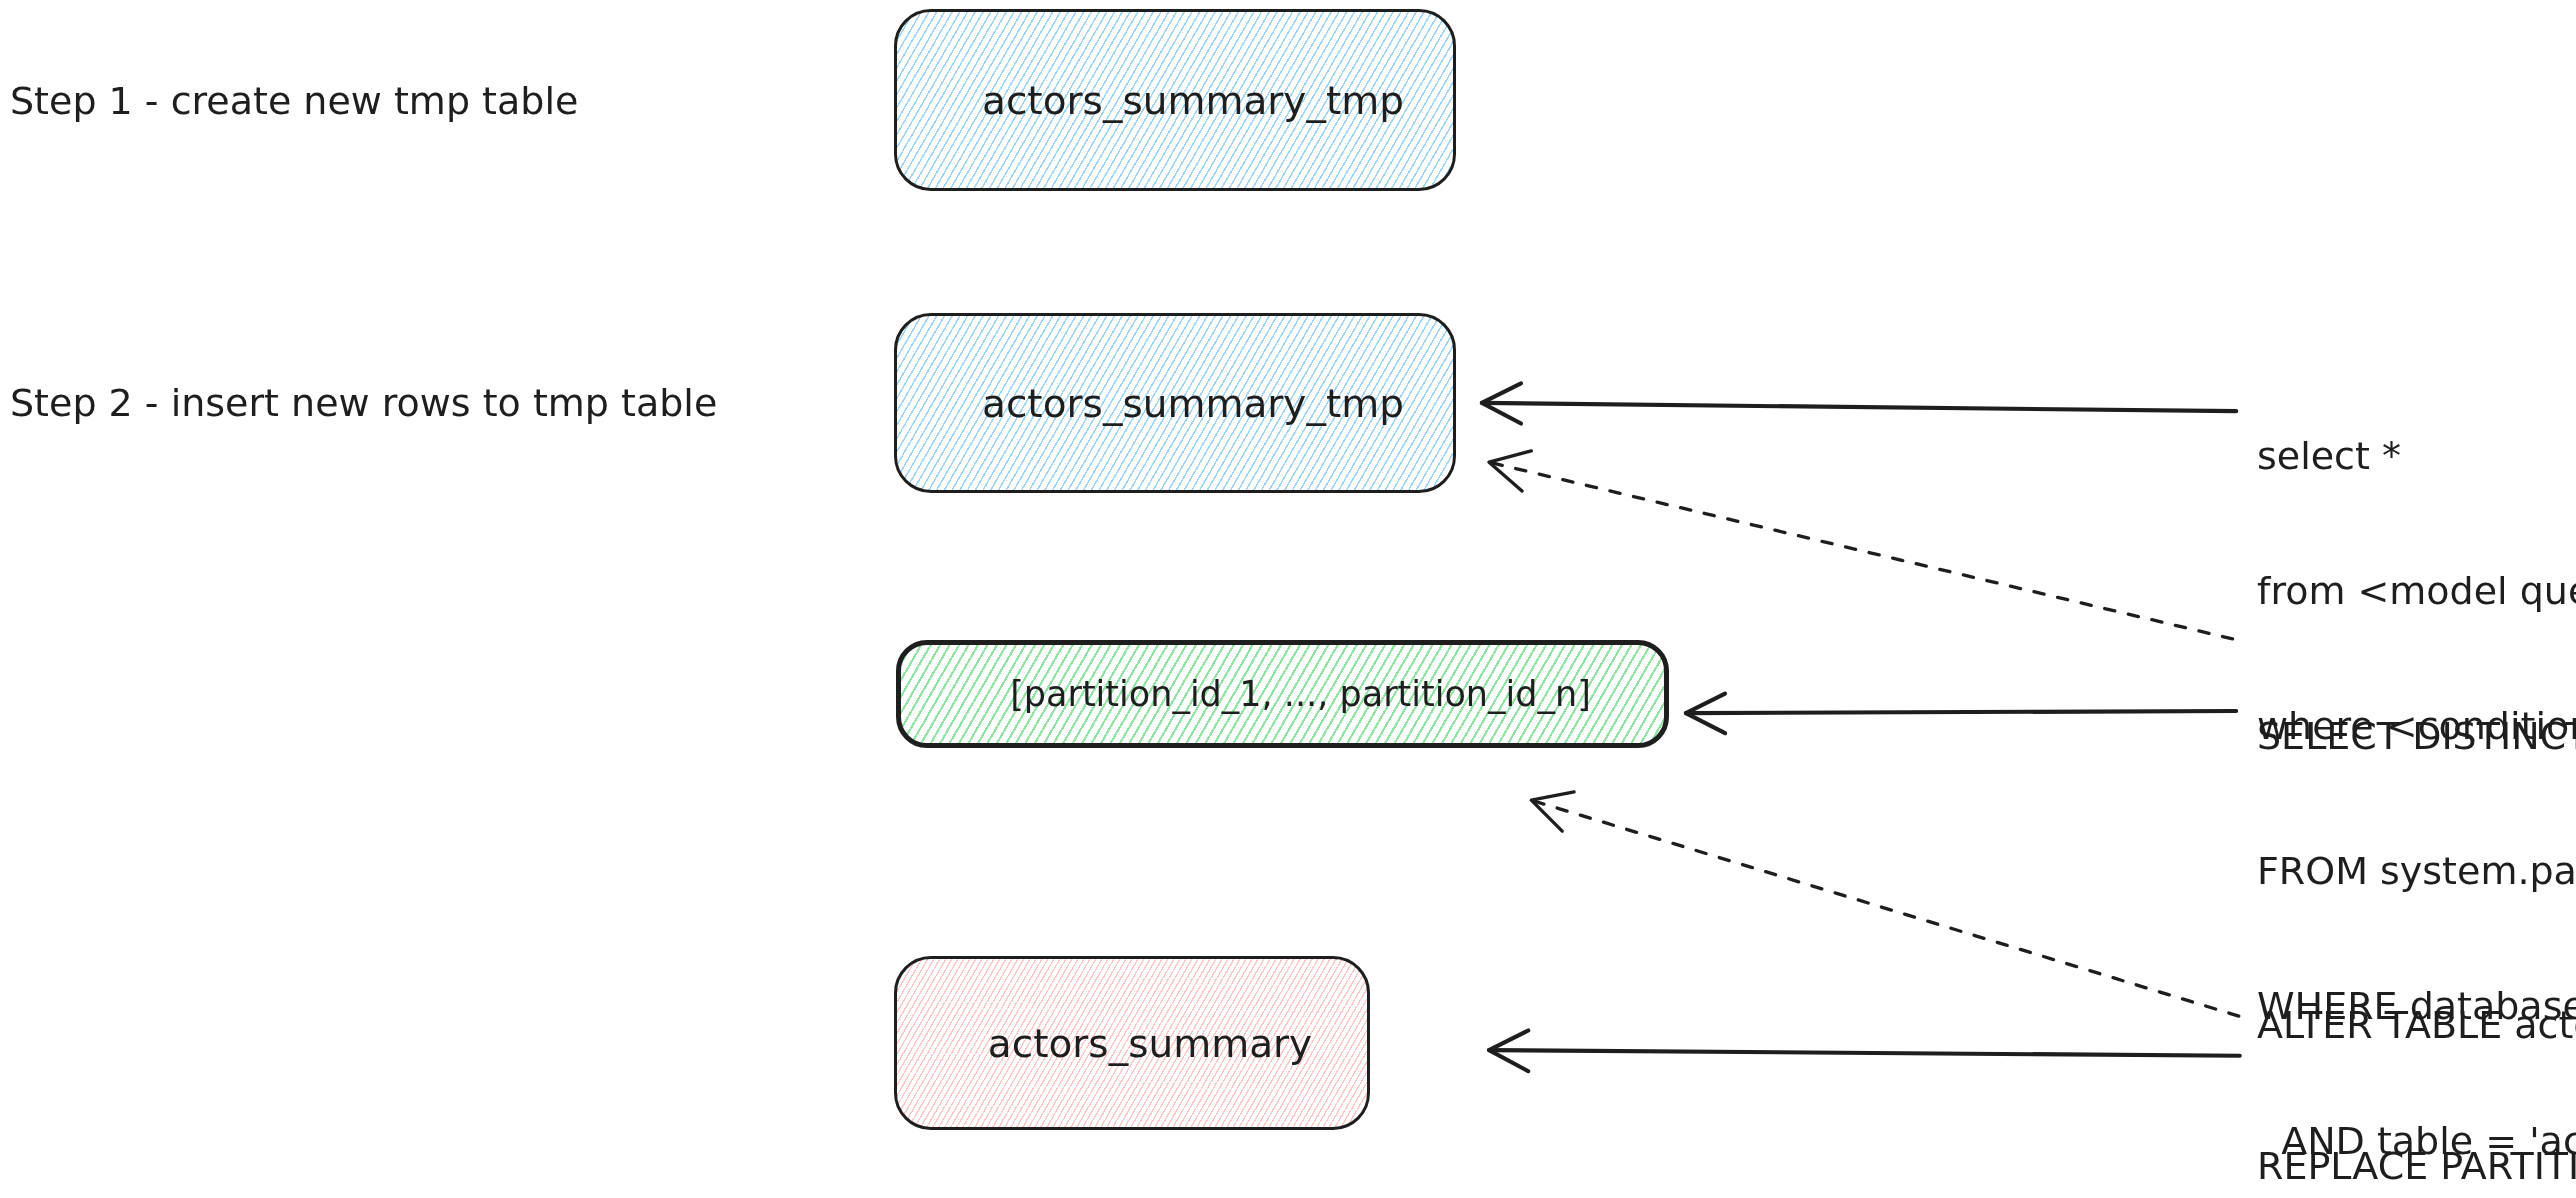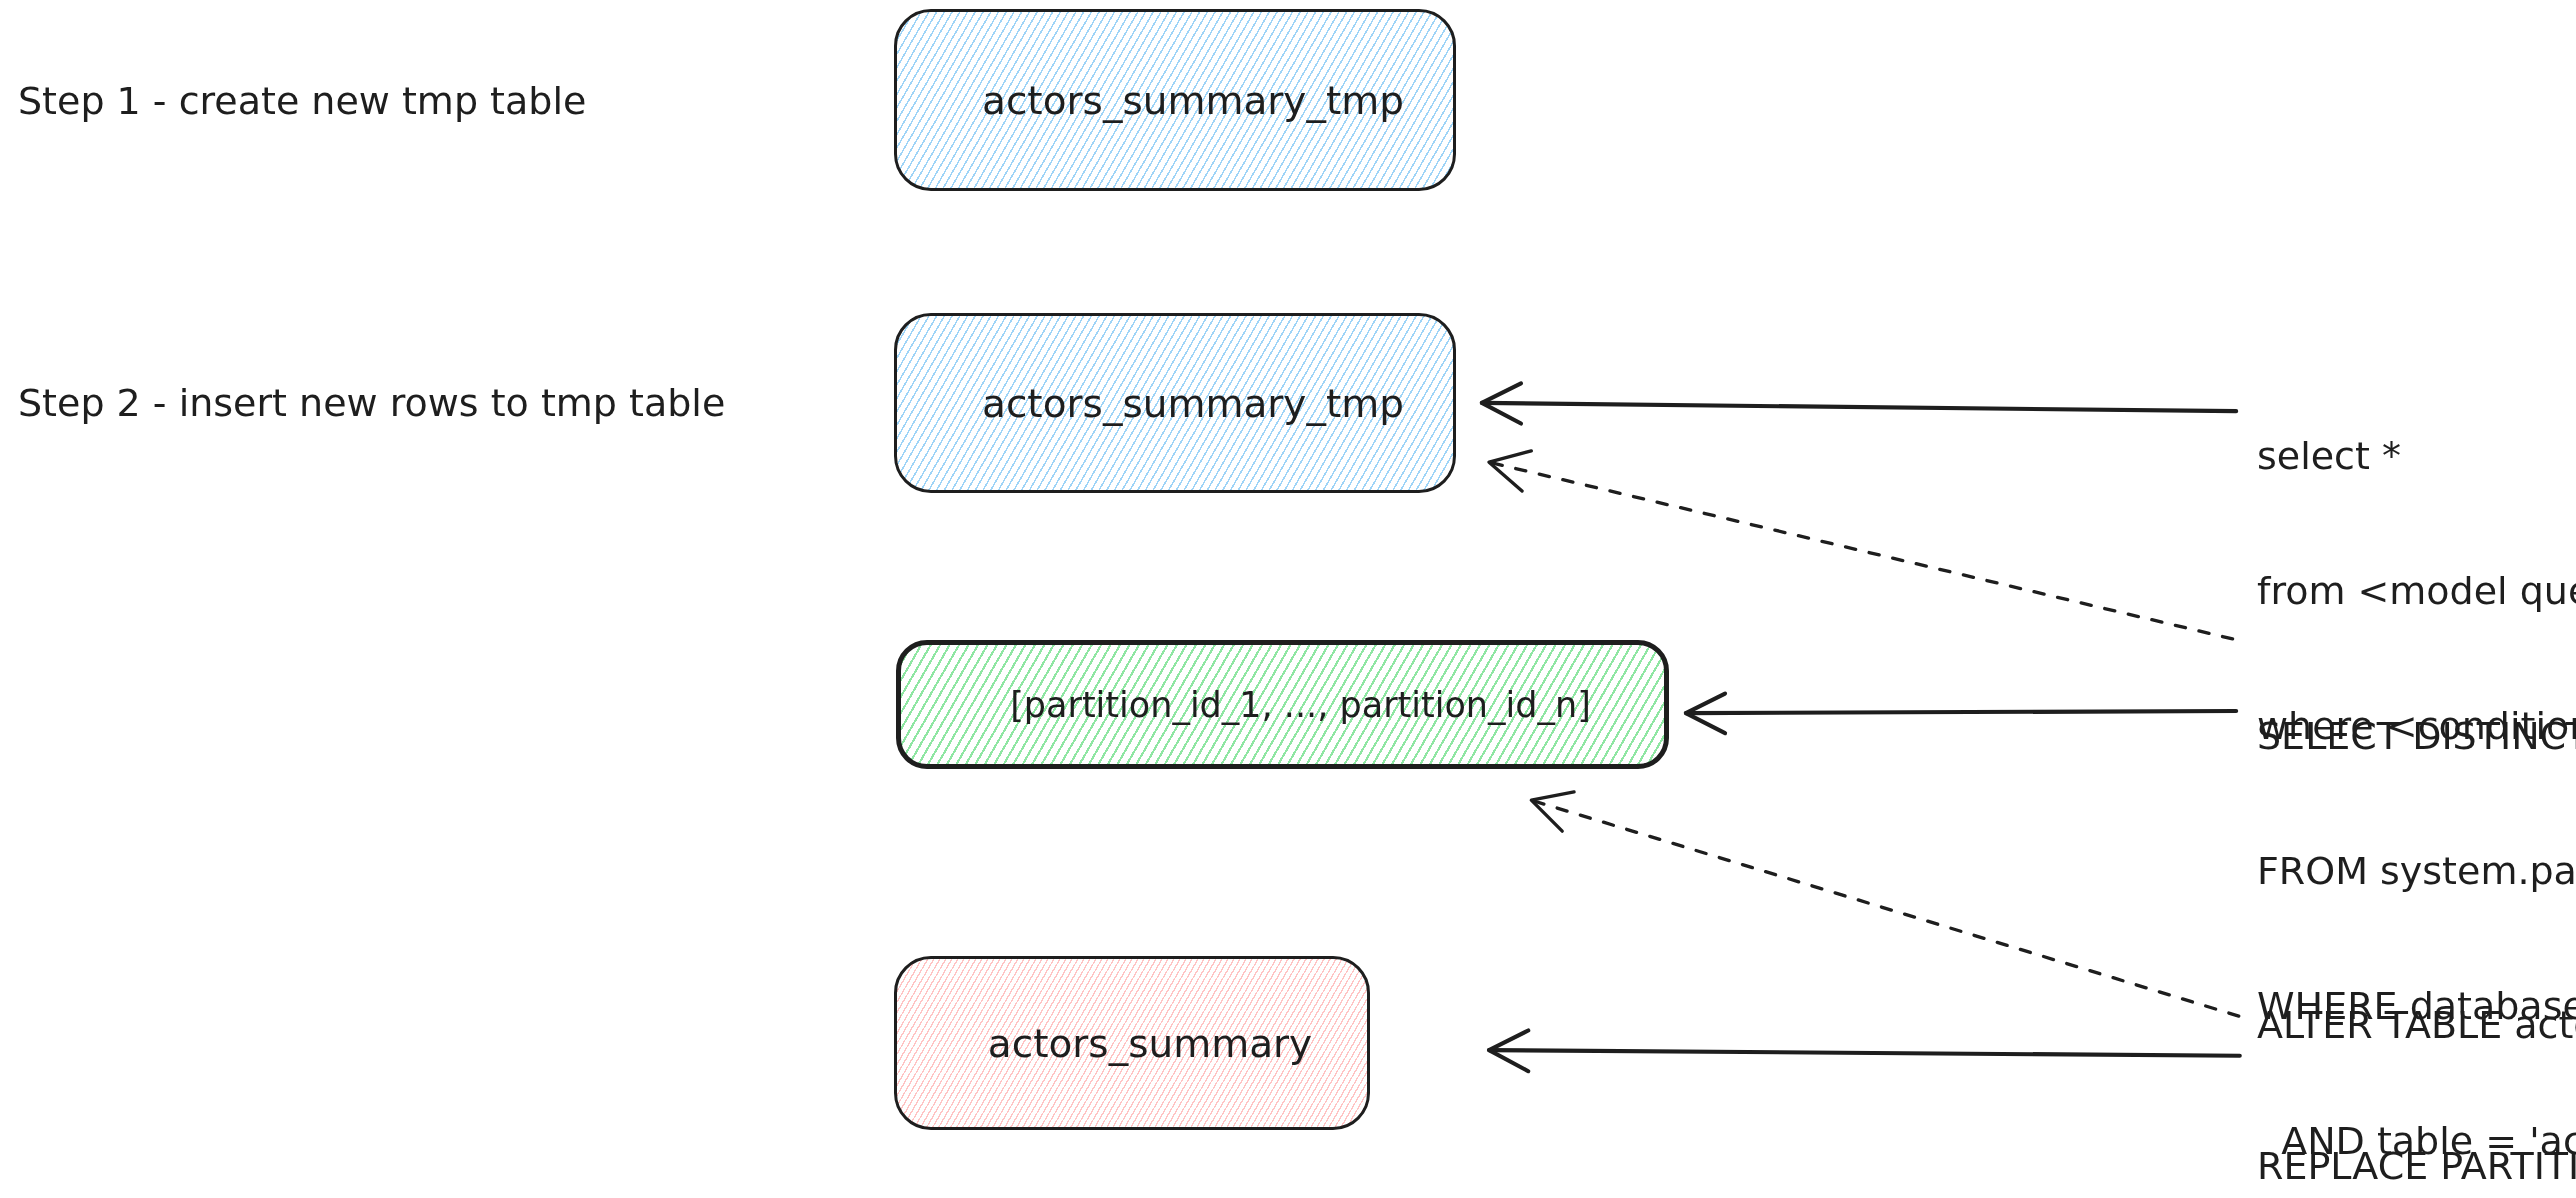--- a/index.html
+++ b/index.html
@@ -16,21 +16,21 @@
   #canvas {
     position: relative;
     width: 3650px;
     height: 1199px;
     background: var(--bg);
     overflow: hidden;
   }
 
   .step-label {
     position: absolute;
-    left: 18px;
+    left: 10px;
     font-size: 38px;
     line-height: 52px;
     white-space: nowrap;
     color: var(--ink);
   }
 
   .node {
     position: absolute;
     display: flex;
     align-items: center;
@@ -98,21 +98,21 @@
   <div class="step-label" style="top:377px">Step 2 - insert new rows to tmp table</div>
 
   <div class="node node-blue" style="left:894px; top:9.3px; width:562px; height:182px;">
     <span class="node-label">actors_summary_tmp</span>
   </div>
 
   <div class="node node-blue" style="left:894px; top:313px; width:562px; height:180px;">
     <span class="node-label">actors_summary_tmp</span>
   </div>
 
-  <div class="node node-green" style="left:896px; top:640px; width:773px; height:129px;">
+  <div class="node node-green" style="left:896px; top:640px; width:773px; height:108px;">
     <span class="node-label">[partition_id_1, ..., partition_id_n]</span>
   </div>
 
   <div class="node node-pink" style="left:894px; top:956px; width:476px; height:174px;">
     <span class="node-label">actors_summary</span>
   </div>
 
   <div class="sql-block" id="sql-insert" style="top:344px">
     <div class="sql-line">select *</div>
     <div class="sql-line">from &lt;model query&gt;</div>

